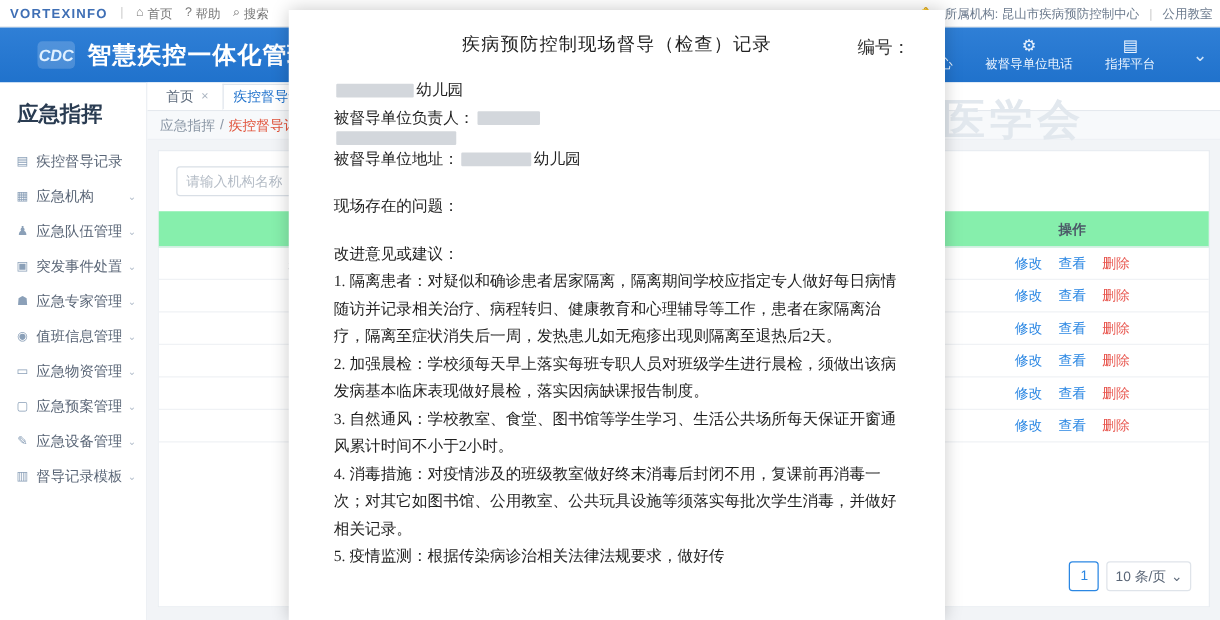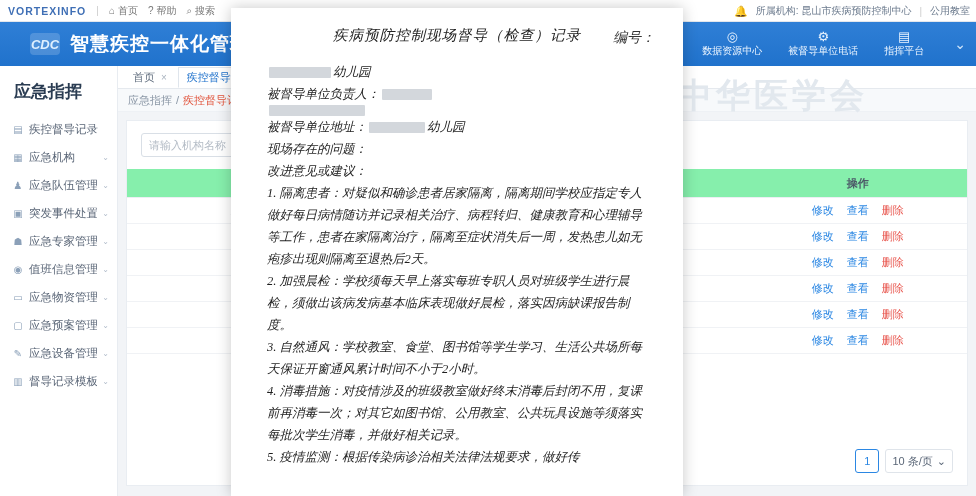--- a/index.html
+++ b/index.html
@@ -127,42 +127,42 @@
     letter-spacing:4px;pointer-events:none;
   }
   .wm-seal{
     width:52px;height:52px;border-radius:50%;border:3px solid #e2e8ee;
     display:flex;align-items:center;justify-content:center;font-size:13px;line-height:1.1;
     text-align:center;color:#e2e8ee;letter-spacing:0;font-weight:normal;
   }
 
   
   .doc{
-    position:absolute;left:231px;top:8px;width:452px;height:488px;background:#fff;
-    box-shadow:0 0 14px rgba(0,0,0,.22);overflow:hidden;font-style:italic;
+    position:absolute;left:231px;top:8px;width:525px;height:488px;background:#fff;
+    box-shadow:0 0 14px rgba(0,0,0,.22);overflow:hidden;
   }
   .doc-inner{padding:18px 36px 0 36px;}
   .doc-title{
     text-align:center;font-size:14.5px;color:#222;letter-spacing:1px;position:relative;
     font-family:"Liberation Serif","DejaVu Serif",serif;
   }
   .doc-no{
     position:absolute;right:-8px;top:3px;font-size:14px;color:#333;letter-spacing:0;
     font-family:"Liberation Sans",sans-serif;
   }
   .doc-body{
     margin-top:16px;font-size:12.5px;line-height:22px;color:#1f1f1f;
     font-family:"Liberation Serif","DejaVu Serif",serif;
   }
   .field{display:flex;align-items:center;}
   .field .fl{white-space:nowrap;}
   .redact{
     display:inline-block;height:11px;background:#d3d7dc;margin:0 2px;vertical-align:middle;border-radius:1px;
   }
-  .blk{margin-top:0;}
+  .blk{margin-top:16px;}
   .para{text-indent:0;}
 </style>
 </head>
 <body>
 
 <div class="app">
 
   <div class="topbar">
     <span class="brandmark">VORTEXINFO</span>
     <span class="sep">|</span>

